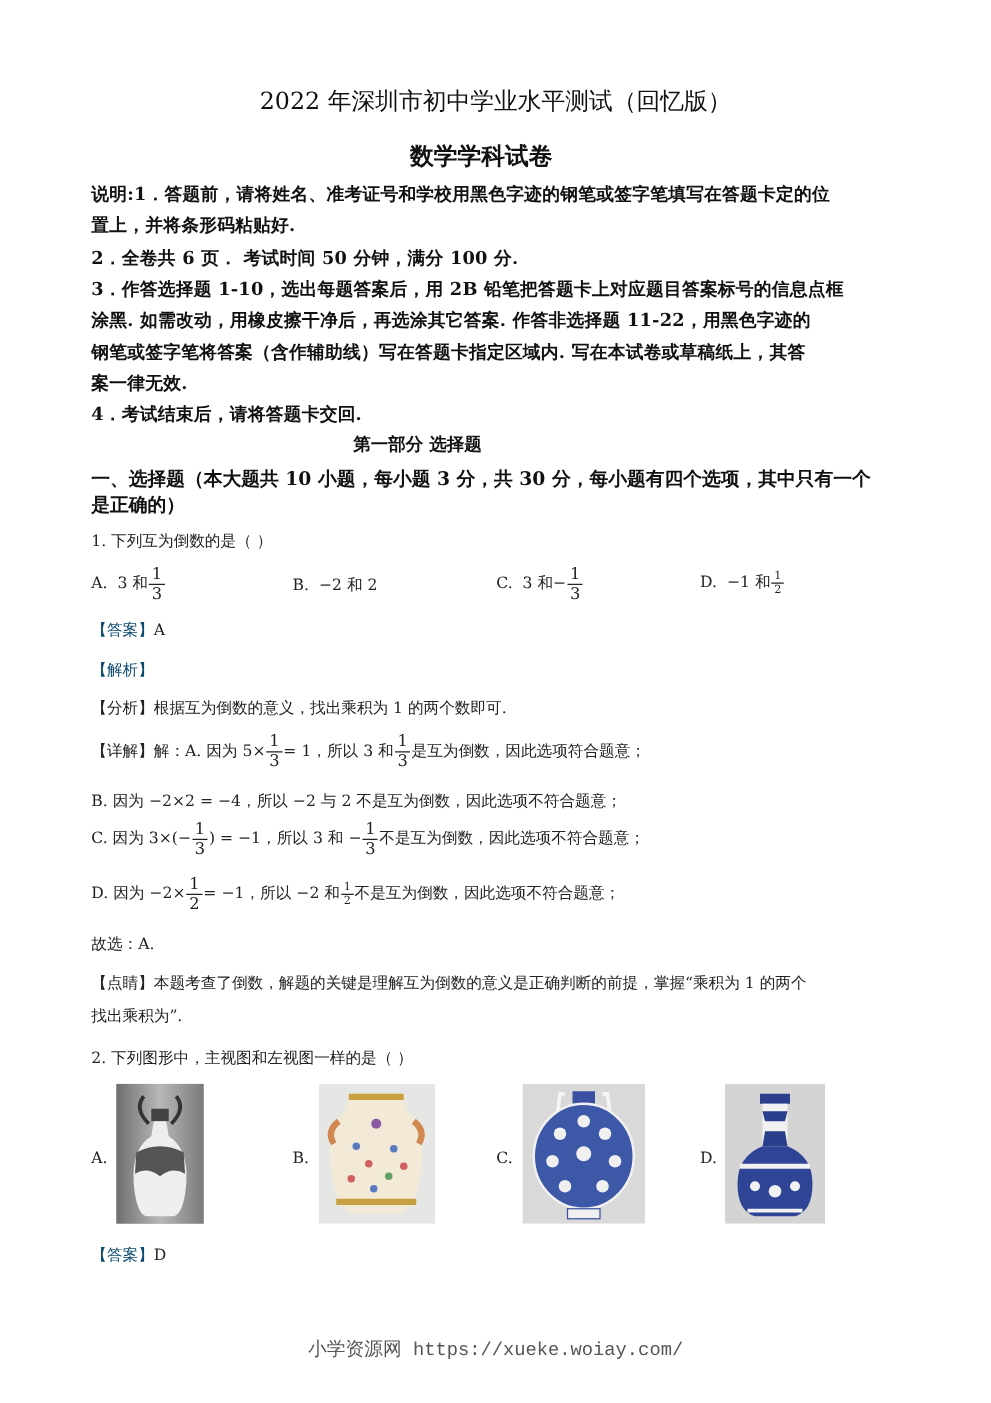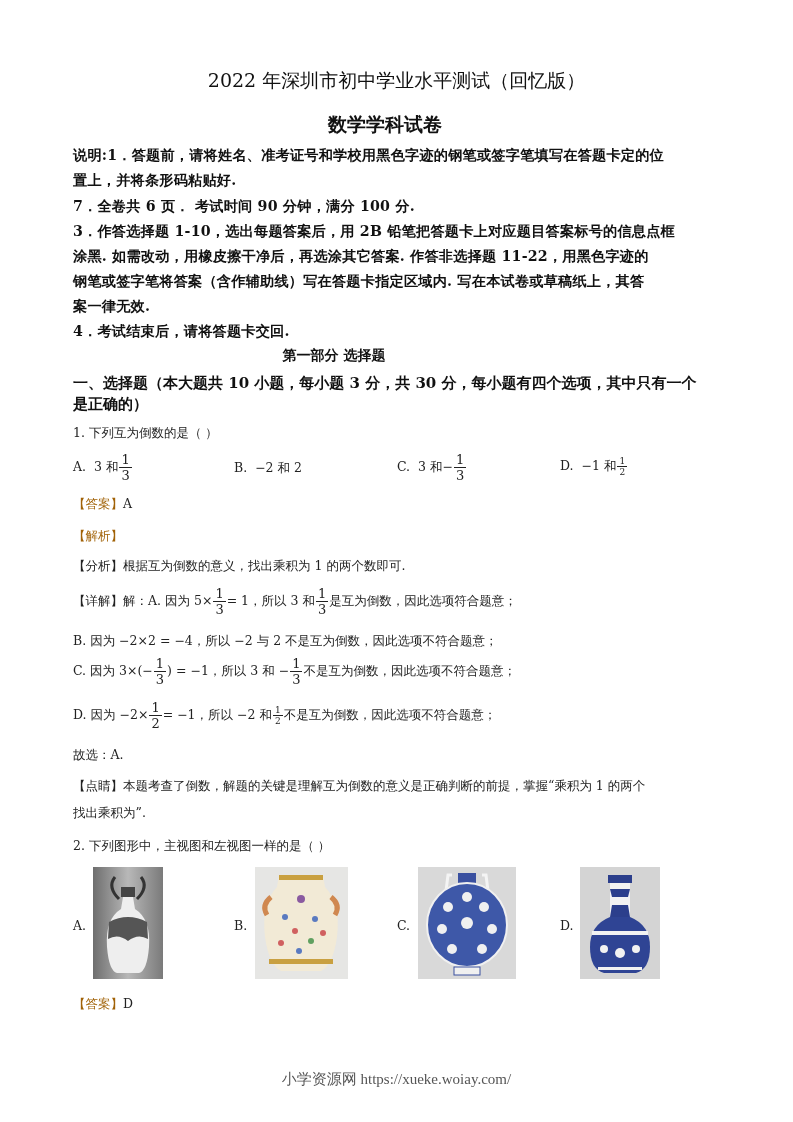--- a/index.html
+++ b/index.html
@@ -11,34 +11,34 @@
   .inst { left:73px; font-size:14.2px; font-weight:bold; letter-spacing:0.2px; }
   .sec-center { left:0; width:668px; text-align:center; font-size:14px; font-weight:bold; }
   .sec-head { left:73px; font-size:15px; font-weight:bold; }
   .body { font-size:12.5px; color:#222; }
   .frac { display:inline-flex; flex-direction:column; align-items:center; vertical-align:middle;
           font-size:13px; line-height:1; margin:0 1px; }
   .frac .num { padding:0 2px; border-bottom:1px solid #222; line-height:15px; }
   .frac .den { line-height:15px; }
   .frac.small { font-size:9px; }
   .frac.small .num, .frac.small .den { line-height:10px; }
-  .tag { color:#a16207; }
+  .tag { color:#0c4a6e; }
   .img-box { position:absolute; width:95px; height:112px; }
   .footer { left:0; width:793px; top:1070px; text-align:center; font-size:15px; color:#555;
-            font-family:Liberation Serif, serif; }
+            font-family:Liberation Mono, monospace; }
 </style>
 </head>
 <body>
 
 <div class="abs title1">2022 年深圳市初中学业水平测试（回忆版）</div>
 <div class="abs title2">数学学科试卷</div>
 
 <div class="abs inst" style="top:146px">说明:1．答题前，请将姓名、准考证号和学校用黑色字迹的钢笔或签字笔填写在答题卡定的位</div>
 <div class="abs inst" style="top:171px">置上，并将条形码粘贴好.</div>
-<div class="abs inst" style="top:197px">7．全卷共 6 页．  考试时间 90 分钟，满分 100 分.</div>
+<div class="abs inst" style="top:197px">2．全卷共 6 页．  考试时间 50 分钟，满分 100 分.</div>
 <div class="abs inst" style="top:222px">3．作答选择题 1-10，选出每题答案后，用 2B 铅笔把答题卡上对应题目答案标号的信息点框</div>
 <div class="abs inst" style="top:247px">涂黑.   如需改动，用橡皮擦干净后，再选涂其它答案.   作答非选择题 11-22，用黑色字迹的</div>
 <div class="abs inst" style="top:272px">钢笔或签字笔将答案（含作辅助线）写在答题卡指定区域内.   写在本试卷或草稿纸上，其答</div>
 <div class="abs inst" style="top:297px">案一律无效.</div>
 <div class="abs inst" style="top:322px">4．考试结束后，请将答题卡交回.</div>
 
 <div class="abs sec-center" style="top:347px">第一部分  选择题</div>
 <div class="abs sec-head" style="top:374px">一、选择题（本大题共 10 小题，每小题 3 分，共 30 分，每小题有四个选项，其中只有一个</div>
 <div class="abs sec-head" style="top:395px">是正确的）</div>
 

